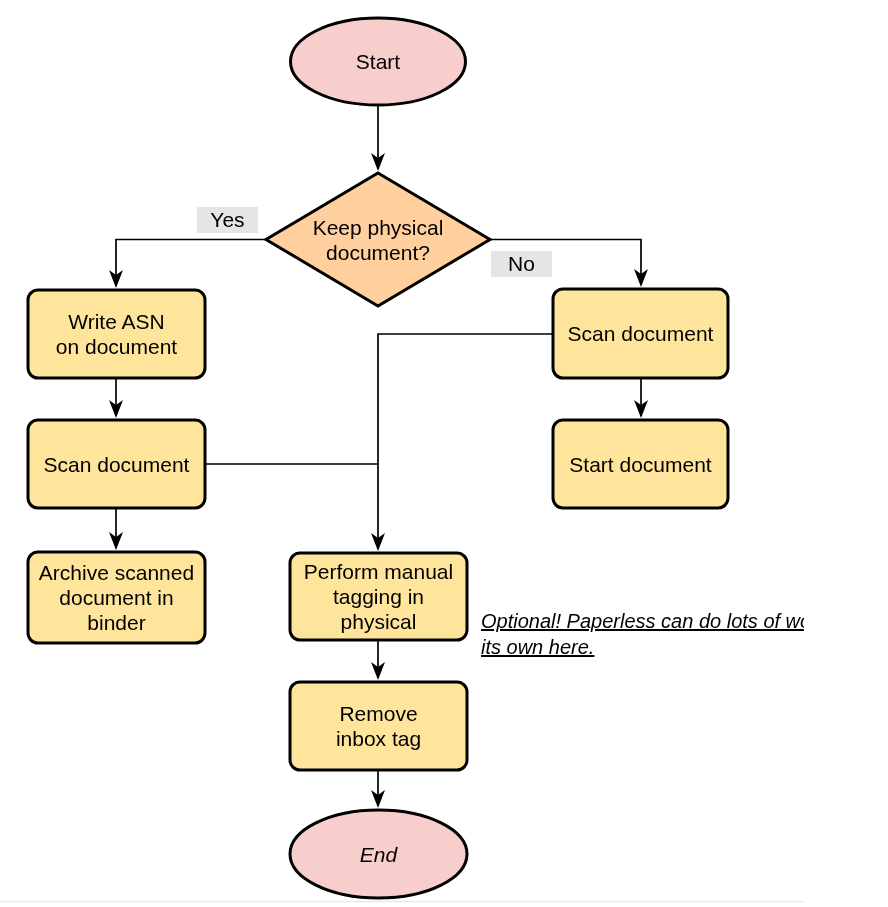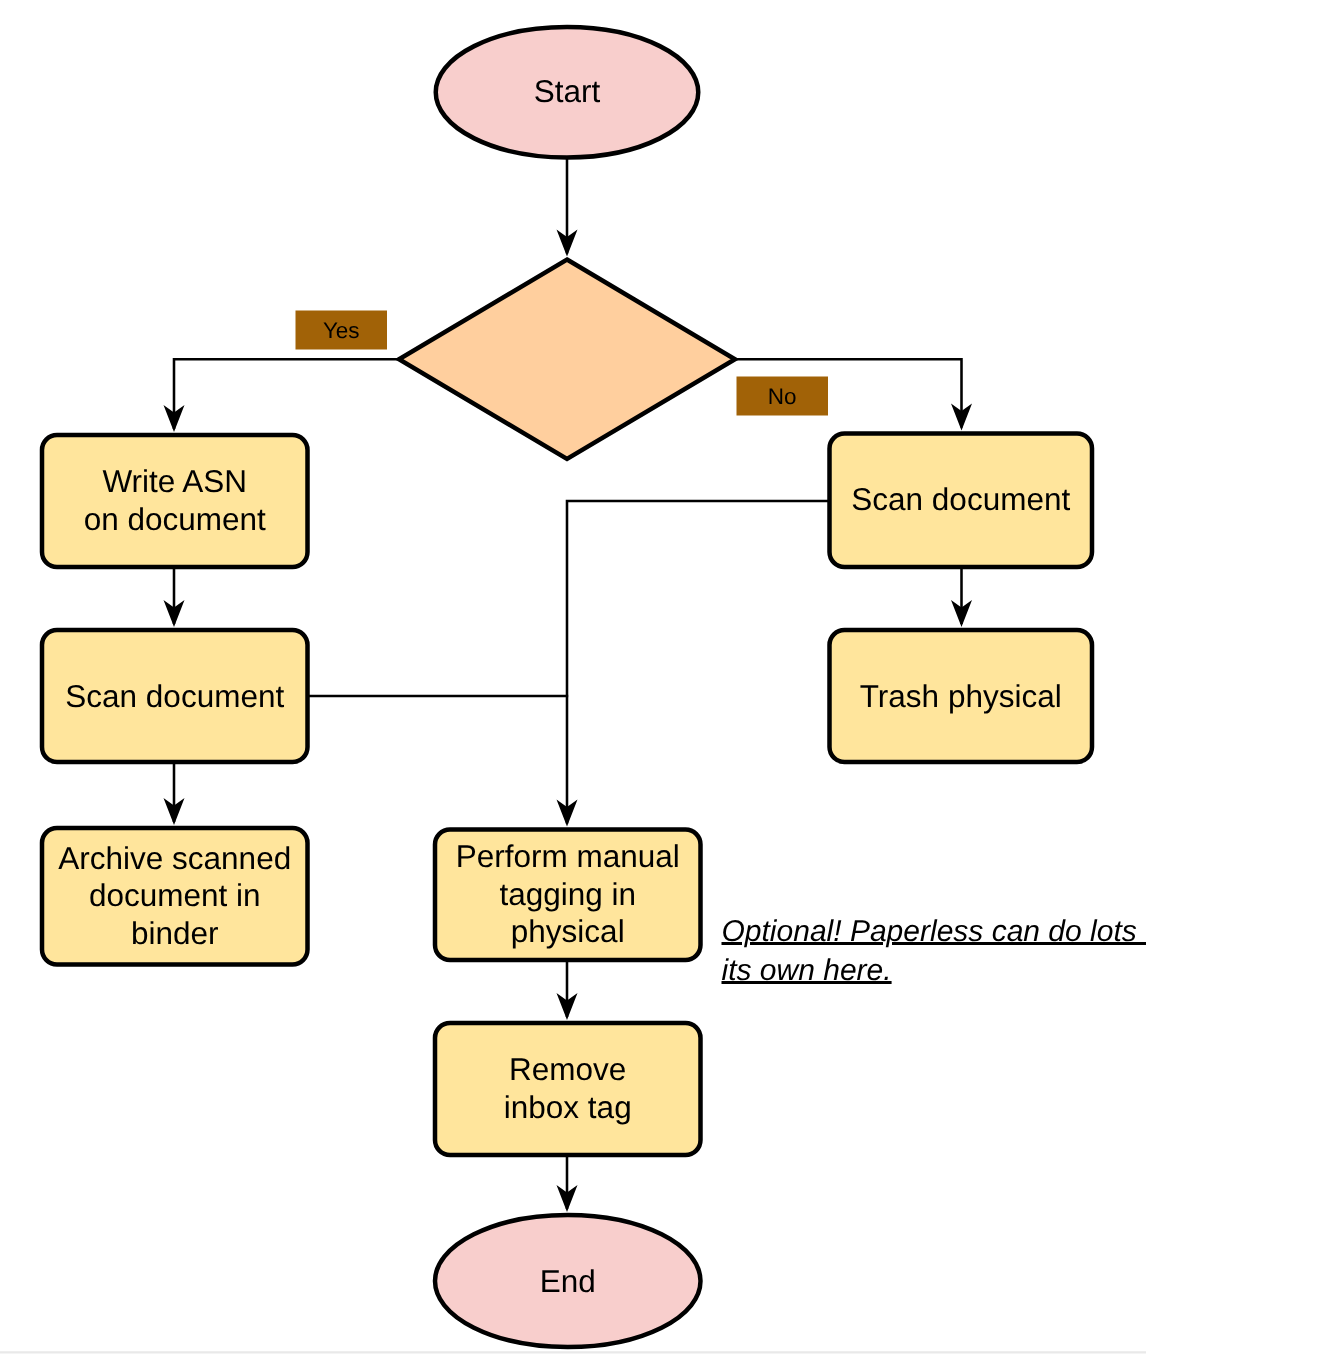--- a/index.html
+++ b/index.html
@@ -7,20 +7,21 @@
     padding: 0;
     background: #ffffff;
     font-family: "Liberation Sans", sans-serif;
   }
   .canvas {
     position: relative;
     width: 764px;
     height: 907px;
     background: #ffffff;
     overflow: hidden;
+    padding-left: 40px;
   }
   .diagram-svg {
     position: absolute;
     left: 0;
     top: 0;
   }
   .shape {
     stroke: #000000;
     stroke-width: 3;
   }
@@ -38,23 +39,23 @@
     white-space: pre-line;
     font-size: 21px;
     line-height: 25px;
     color: #000000;
   }
   .edge-label {
     position: absolute;
     display: flex;
     align-items: center;
     justify-content: center;
-    font-size: 15px;
+    font-size: 21px;
     color: #000000;
-    background: #a16207;
+    background: #e5e5e5;
   }
   .note-label {
     position: absolute;
     font-size: 20px;
     line-height: 26px;
     font-style: italic;
     white-space: pre-line;
     color: #000000;
     text-align: left;
   }
@@ -100,42 +101,44 @@
 
     <rect class="shape" x="290" y="682" width="177" height="88" rx="10" ry="10" fill="#ffe59c"></rect>
 
     <ellipse class="shape" cx="378.5" cy="854" rx="88.5" ry="44" fill="#f8cecc"></ellipse>
 
     <line x1="0" y1="901.5" x2="888" y2="901.5" stroke-width="1.5" stroke="#e9e9e9"></line>
   </svg>
 
   <div class="node-label" style="left:289px; top:17px; width:178px; height:89px;">Start</div>
 
+  <div class="node-label" style="left:266px; top:173px; width:224px; height:133px;">Keep physical
+document?</div>
 
   <div class="node-label" style="left:28px; top:290px; width:177px; height:88px;">Write ASN
 on document</div>
 
   <div class="node-label" style="left:28px; top:420px; width:177px; height:88px;">Scan document</div>
 
   <div class="node-label" style="left:28px; top:552px; width:177px; height:91px;">Archive scanned
 document in
 binder</div>
 
   <div class="node-label" style="left:553px; top:289px; width:175px; height:89px;">Scan document</div>
 
-  <div class="node-label" style="left:553px; top:420px; width:175px; height:88px;">Trash physical</div>
+  <div class="node-label" style="left:553px; top:420px; width:175px; height:88px;">Start document</div>
 
   <div class="node-label" style="left:290px; top:553px; width:177px; height:87px;">Perform manual
 tagging in
 physical</div>
 
   <div class="node-label" style="left:290px; top:682px; width:177px; height:88px;border-radius:12px;">Remove
 inbox tag</div>
 
-  <div class="node-label" style="left:290px; top:810px; width:177px; height:88px;">End</div>
+  <div class="node-label" style="left:290px; top:810px; width:177px; height:88px;font-style:italic;">End</div>
 
   <div class="edge-label" style="left:197px; top:207px; width:61px; height:26px;">Yes</div>
 
   <div class="edge-label" style="left:491px; top:207px; width:61px; height:26px;margin-top:44px;">No</div>
 
   <div class="note-label" style="left:481px; top:608px; width:404px;text-decoration:underline;">Optional! Paperless can do lots of work on
 its own here.</div>
 
 </div>
 

